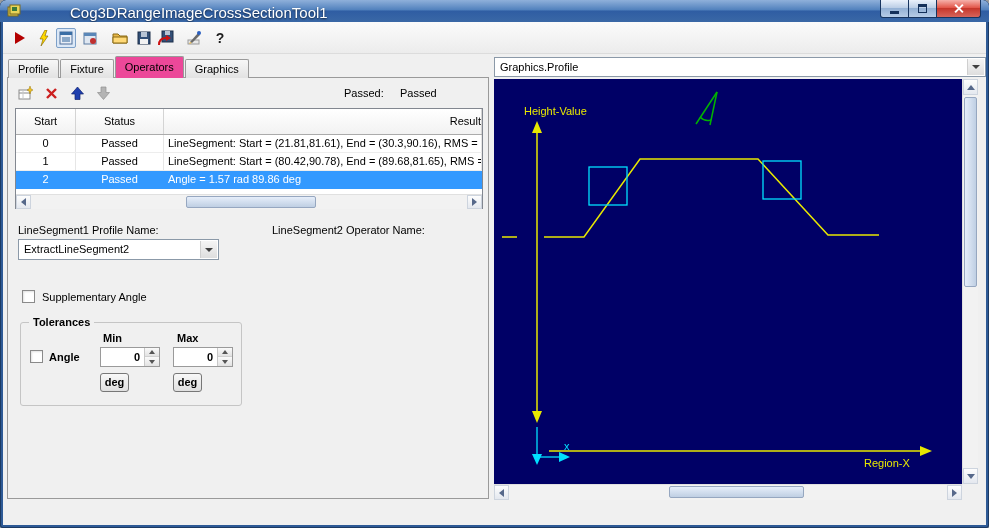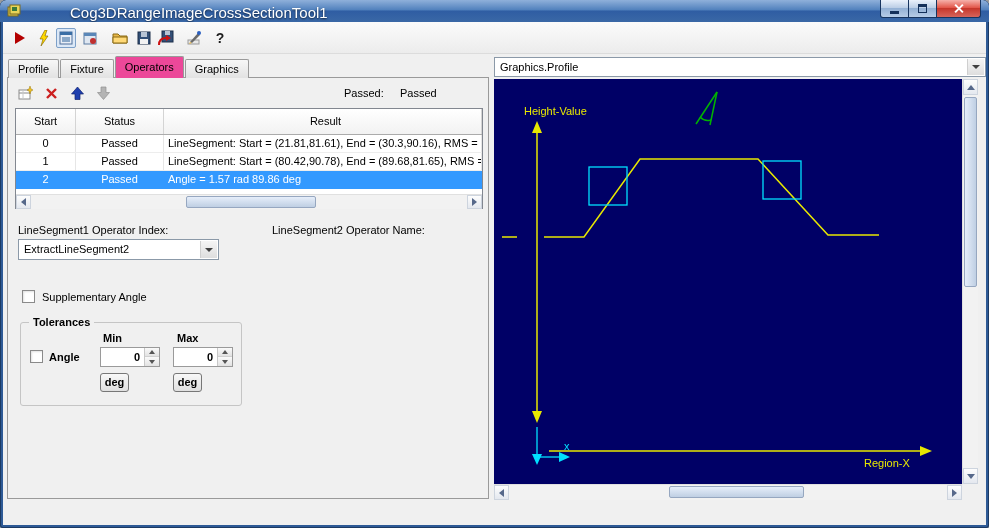--- a/index.html
+++ b/index.html
@@ -279,21 +279,21 @@
           <polygon points="7.5,13.5 1.5,6.5 5,6.5 5,1 10,1 10,6.5 13.5,6.5" fill="#b4b4b4" stroke="#909090" stroke-width="0.7"></polygon>
         </svg>
       </div>
       <span class="status-label">Passed:</span>
       <span class="status-value">Passed</span>
 
       <div class="grid">
         <div class="grid-header">
           <div class="gh-cell col-index">Start</div>
           <div class="gh-cell col-status">Status</div>
-          <div class="gh-cell col-result" style="text-align:center;padding-left:6px">Result</div>
+          <div class="gh-cell col-result" style="text-align:right;padding-left:6px">Result</div>
         </div>
         <div class="grid-row">
           <div class="gr-cell col-index">0</div>
           <div class="gr-cell col-status">Passed</div>
           <div class="gr-cell col-result">LineSegment: Start = (21.81,81.61), End = (30.3,90.16), RMS = 0.01, </div>
         </div>
         <div class="grid-row">
           <div class="gr-cell col-index">1</div>
           <div class="gr-cell col-status">Passed</div>
           <div class="gr-cell col-result">LineSegment: Start = (80.42,90.78), End = (89.68,81.65), RMS = 0.01, </div>
@@ -308,21 +308,21 @@
           <div class="sb-btn left">
               <div class="tri l"></div>
             </div>
           <div class="sb-btn right">
               <div class="tri r"></div>
             </div>
           <div class="sb-thumb-h" style="left:170px;width:130px"></div>
         </div>
       </div>
 
-      <span class="field-label" style="left:10px;top:146px">LineSegment1 Operator Index:</span>
+      <span class="field-label" style="left:10px;top:146px">LineSegment1 Profile Name:</span>
       <div class="combo" style="left:10px;top:161px;width:201px">
         <span class="val">ExtractLineSegment2</span>
         <div class="dd">
             <div class="dd-arrow"></div>
           </div>
       </div>
       <span class="field-label" style="left:264px;top:146px">LineSegment2 Operator Name:</span>
 
       <div class="cb" style="left:14px;top:212px"></div>
       <span class="field-label" style="left:34px;top:213px">Supplementary Angle</span>

